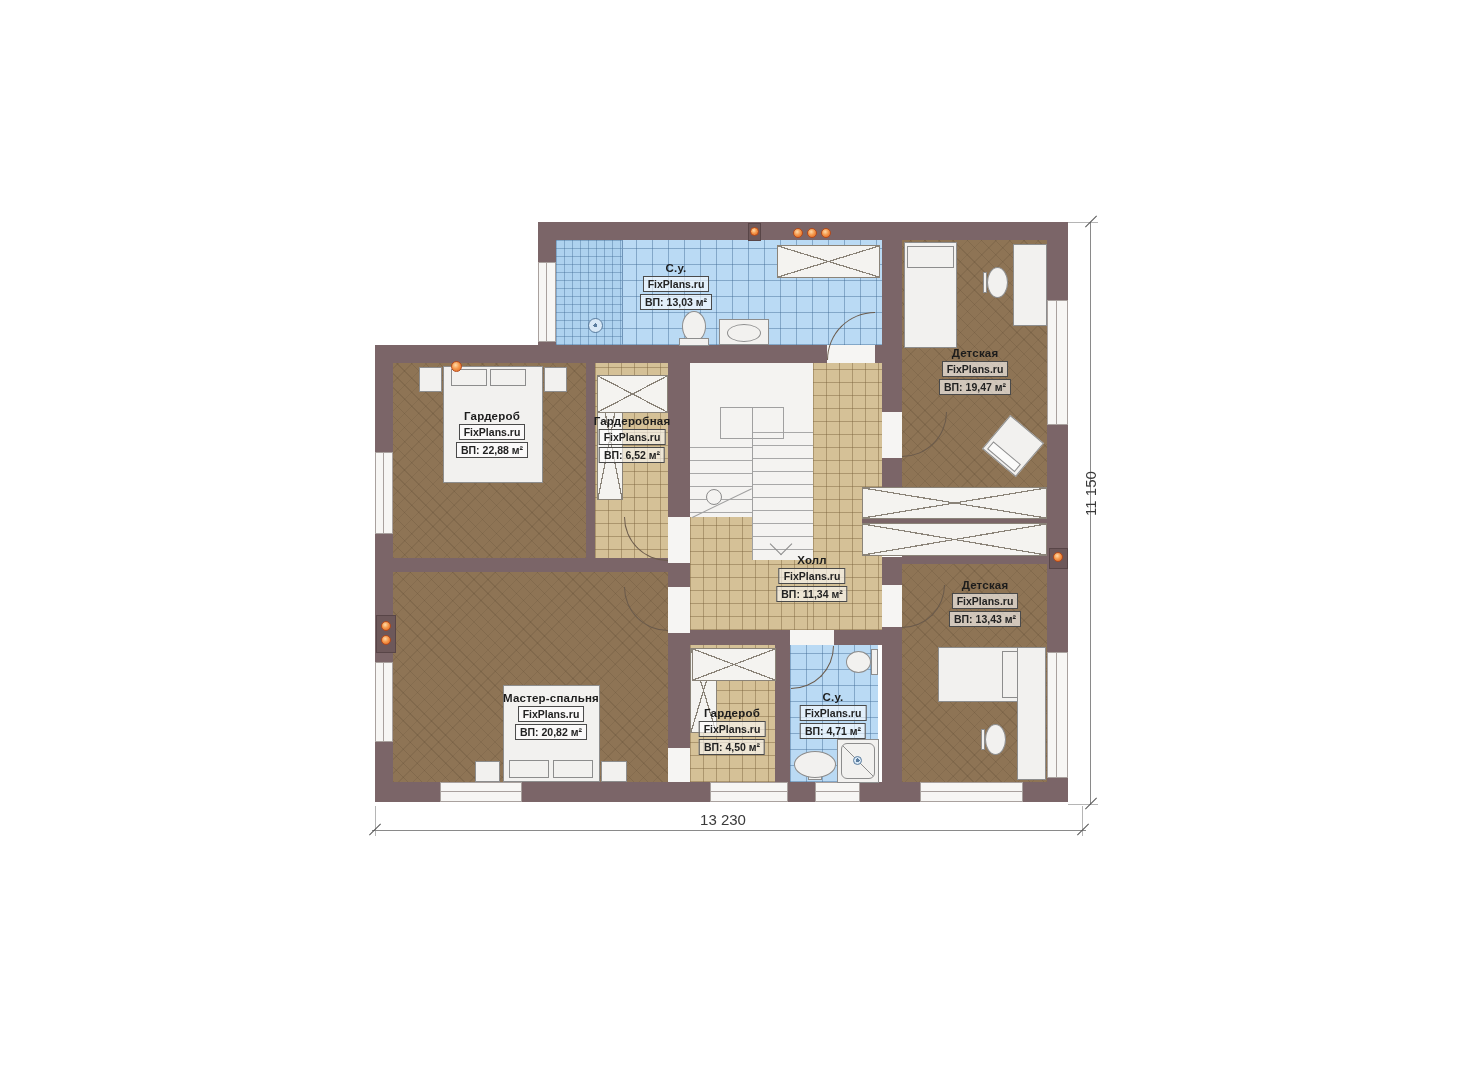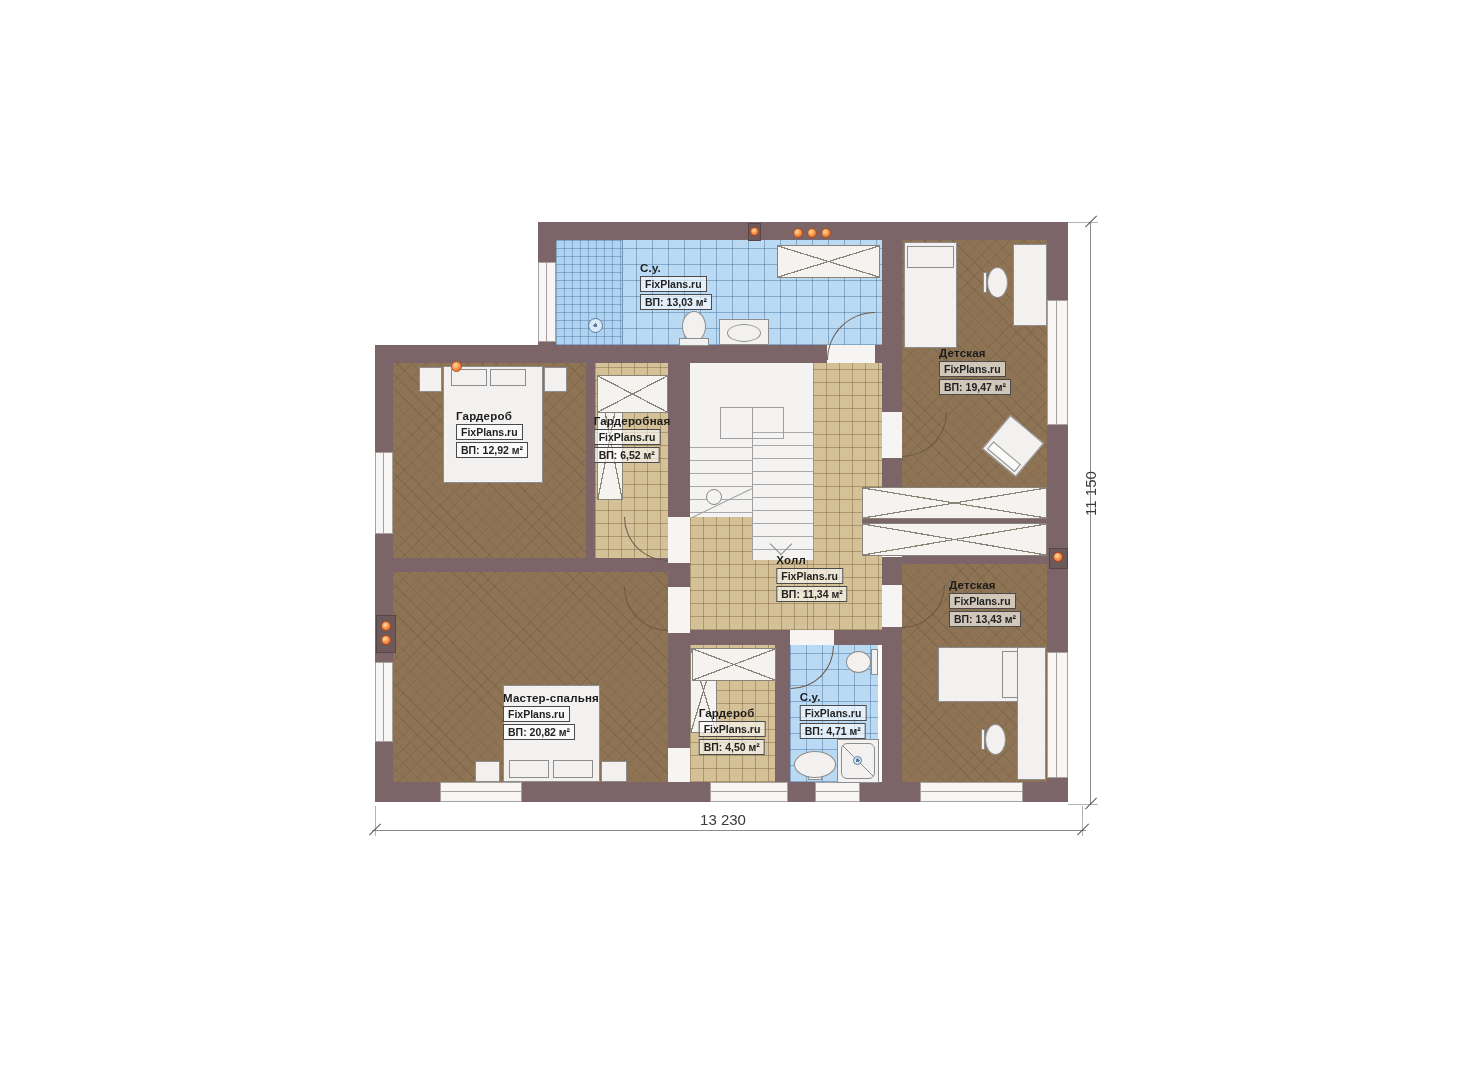--- a/index.html
+++ b/index.html
@@ -43,21 +43,21 @@
   .white { position:absolute; background:#f4f3f1; }
   .steps { position:absolute; background: repeating-linear-gradient(to bottom, #a8a8a8 0 1px, transparent 1px 13px); }
   .thinline { position:absolute; background:#a0a0a0; }
   .chev { position:absolute; width:15px; height:15px; border-right:1.5px solid #8b8b8b; border-bottom:1.5px solid #8b8b8b; transform:rotate(45deg); }
   .ring { position:absolute; border:1px solid #8b8b8b; border-radius:50%; background:transparent; }
   
   .vent { position:absolute; border-radius:50%; border:1px solid #b5491a;
     background: radial-gradient(circle at 40% 35%, #ffd9a8 0%, #f59a4d 45%, #e2601c 100%); box-sizing:border-box; }
   .ventbox { position:absolute; background:#6d585a; border:1px solid #584547; box-sizing:border-box; }
   
-  .rlabel { position:absolute; transform:translateX(-50%); display:flex; flex-direction:column; align-items:flex-start; gap:2px; white-space:nowrap; }
+  .rlabel { position:absolute; transform:translateX(-50%); display:flex; flex-direction:column; align-items:center; gap:2px; white-space:nowrap; }
   .rname { font-size:11.5px; font-weight:bold; color:#1c1c1c; letter-spacing:0.2px; }
   .rbox  { font-size:10.5px; font-weight:bold; color:#222; border:1px solid #4a4a4a; background:rgba(255,255,255,0.6); padding:0 4px; line-height:14px; }
   
   .dimline { position:absolute; background:#8a8a8a; }
   .extline { position:absolute; background:#b5b5b5; }
   .tick { position:absolute; width:16px; height:1px; background:#555; transform:rotate(-45deg); }
   .dimtext { position:absolute; font-size:15px; color:#3a3a3a; text-align:center; }
   .drain { position:absolute; border:1px solid #5a7c9e; border-radius:50%; box-sizing:border-box;
     background: radial-gradient(circle, #5a7c9e 0 2px, #d8e8f6 2px); }
   .inner-sq { position:absolute; border:1px solid #8d8d8d; border-radius:6px; box-sizing:border-box;
@@ -206,21 +206,21 @@
     <div class="rbox">ВП: 13,03 м²</div>
   </div>
   <div class="rlabel" style="left:975px;top:347px">
     <div class="rname">Детская</div>
     <div class="rbox">FixPlans.ru</div>
     <div class="rbox">ВП: 19,47 м²</div>
   </div>
   <div class="rlabel" style="left:492px;top:410px">
     <div class="rname">Гардероб</div>
     <div class="rbox">FixPlans.ru</div>
-    <div class="rbox">ВП: 12,92 м²</div>
+    <div class="rbox">ВП: 22,88 м²</div>
   </div>
   <div class="rlabel" style="left:632px;top:415px">
     <div class="rname">Гардеробная</div>
     <div class="rbox">FixPlans.ru</div>
     <div class="rbox">ВП: 6,52 м²</div>
   </div>
   <div class="rlabel" style="left:812px;top:554px">
     <div class="rname">Холл</div>
     <div class="rbox">FixPlans.ru</div>
     <div class="rbox">ВП: 11,34 м²</div>

